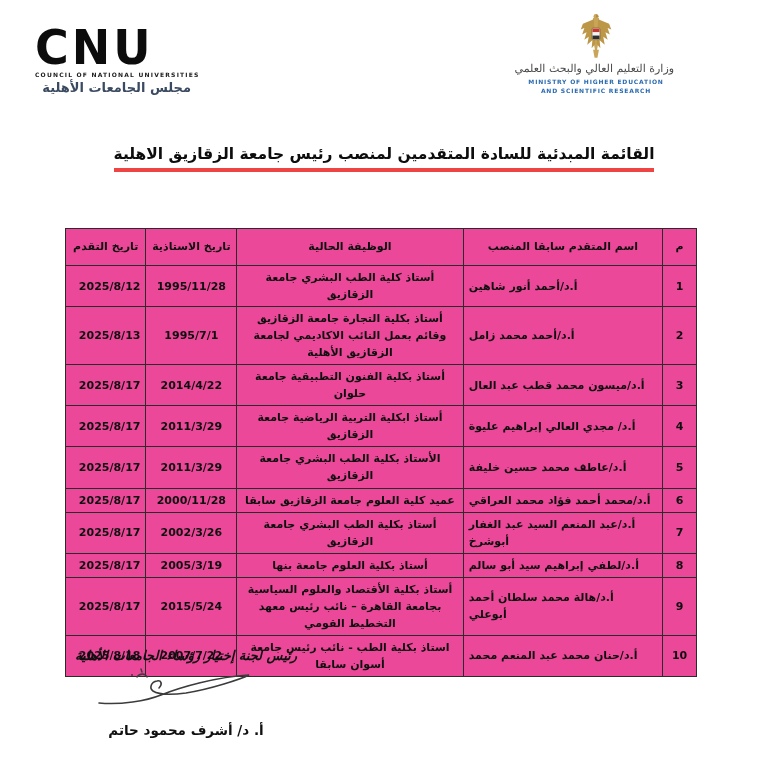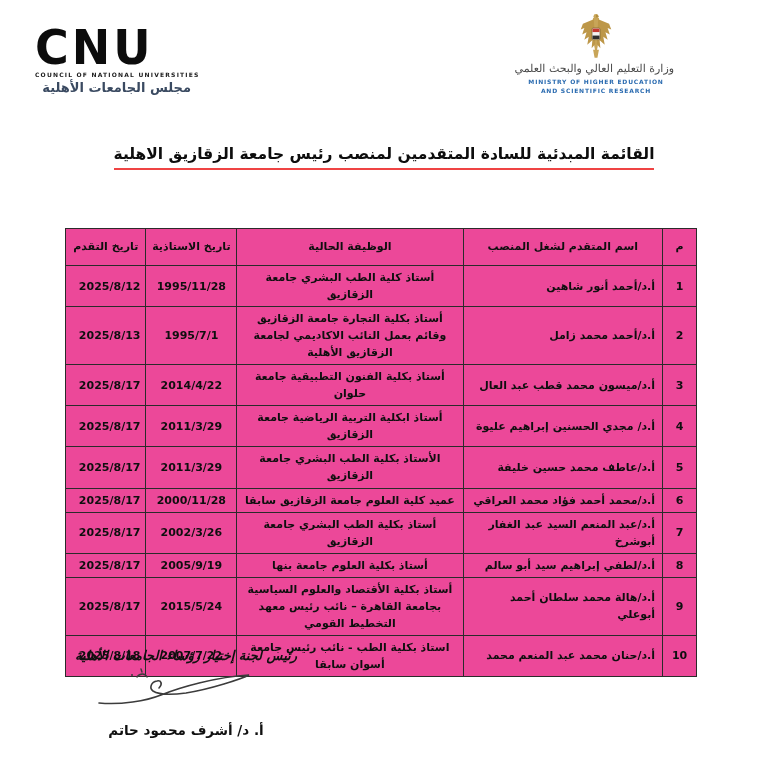--- a/index.html
+++ b/index.html
@@ -13,30 +13,30 @@
   .cnu-en{font-size:6px;font-weight:bold;letter-spacing:1.2px;color:#1a1a1a;margin-top:1px;white-space:nowrap;}
   .cnu-ar{font-size:13px;font-weight:bold;color:#3a4a61;margin-top:2px;direction:rtl;}
   
   .ministry{position:absolute;left:518px;top:12px;width:156px;text-align:center;}
   .ministry .emblem{display:block;margin:0 auto;}
   .ministry-ar{font-size:11px;color:#4a4a4a;direction:rtl;margin-top:2px;white-space:nowrap;font-family:"DejaVu Serif", serif;}
   .ministry-en{font-size:6px;font-weight:bold;letter-spacing:0.8px;color:#2a6bb0;line-height:1.5;margin-top:2px;}
   
   .title-wrap{position:absolute;top:144px;left:0;width:768px;text-align:center;direction:rtl;}
   .doc-title{display:inline-block;font-size:15.5px;font-weight:bold;color:#0d0d0d;
-    border-bottom:2px solid #ef4444;padding-bottom:5px;}
+    border-bottom:4px solid #ef4444;padding-bottom:5px;}
   
   .tbl{position:absolute;left:65px;top:228px;width:632px;border-collapse:collapse;direction:rtl;}
   .tbl th,.tbl td{
     border:1.5px solid #2b2b2b;background:#ec4899;color:#0f0f0f;
     font-size:11px;font-weight:bold;padding:3px 5px;vertical-align:middle;line-height:1.55;
   }
   .tbl th{height:30px;text-align:center;}
   .col-num{width:24px;text-align:center;}
-  .col-name{width:206px;text-align:right;}
+  .col-name{width:206px;text-align:left;}
   .col-pos{width:238px;text-align:center;margin-top:36px;}
   .col-prof{width:80px;text-align:center;white-space:nowrap;}
   .col-apply{width:70px;text-align:right;white-space:nowrap;}
   td.col-num{text-align:center;}
   td.col-name{padding-right:7px;}
   
   .footer{position:absolute;left:52px;top:648px;width:268px;text-align:center;direction:rtl;}
   .footer-role{font-size:13px;font-weight:bold;color:#101010;font-style:italic;}
   .sig{display:block;margin:2px auto 0;}
   .footer-name{font-size:13.5px;font-weight:bold;color:#101010;margin-top:9px;}
@@ -78,21 +78,21 @@
   </div>
 
   <div class="title-wrap">
     <span class="doc-title">القائمة المبدئية للسادة المتقدمين لمنصب رئيس جامعة الزقازيق الاهلية</span>
   </div>
 
   <table class="tbl" dir="rtl">
     <thead>
       <tr>
         <th class="col-num">م</th>
-        <th class="col-name">اسم المتقدم لشغل المنصب</th>
+        <th class="col-name">اسم المتقدم سابقا المنصب</th>
         <th class="col-pos">الوظيفة الحالية</th>
         <th class="col-prof">تاريخ الاستاذية</th>
         <th class="col-apply">تاريخ التقدم</th>
       </tr>
     </thead>
     <tbody>
         <tr>
       <td class="col-num">1</td>
       <td class="col-name">أ.د/أحمد أنور شاهين</td>
       <td class="col-pos">أستاذ كلية الطب البشري جامعة الزقازيق</td>
@@ -108,21 +108,21 @@
     </tr>
         <tr>
       <td class="col-num">3</td>
       <td class="col-name">أ.د/ميسون محمد قطب عبد العال</td>
       <td class="col-pos">أستاذ بكلية الفنون التطبيقية جامعة حلوان</td>
       <td class="col-prof">2014/4/22</td>
       <td class="col-apply">2025/8/17</td>
     </tr>
         <tr>
       <td class="col-num">4</td>
-      <td class="col-name">أ.د/ مجدي الحسنين إبراهيم عليوة</td>
+      <td class="col-name">أ.د/ مجدي العالي إبراهيم عليوة</td>
       <td class="col-pos">أستاذ ابكلية التربية الرياضية جامعة الزقازيق</td>
       <td class="col-prof">2011/3/29</td>
       <td class="col-apply">2025/8/17</td>
     </tr>
         <tr>
       <td class="col-num">5</td>
       <td class="col-name">أ.د/عاطف محمد حسين خليفة</td>
       <td class="col-pos">الأستاذ بكلية الطب البشري جامعة الزقازيق</td>
       <td class="col-prof">2011/3/29</td>
       <td class="col-apply">2025/8/17</td>
@@ -138,21 +138,21 @@
       <td class="col-num">7</td>
       <td class="col-name">أ.د/عبد المنعم السيد عبد الغفار أبوشرخ</td>
       <td class="col-pos">أستاذ بكلية الطب البشري جامعة الزقازيق</td>
       <td class="col-prof">2002/3/26</td>
       <td class="col-apply">2025/8/17</td>
     </tr>
         <tr>
       <td class="col-num">8</td>
       <td class="col-name">أ.د/لطفي إبراهيم سيد أبو سالم</td>
       <td class="col-pos">أستاذ بكلية العلوم جامعة بنها</td>
-      <td class="col-prof">2005/9/19</td>
+      <td class="col-prof">2005/3/19</td>
       <td class="col-apply">2025/8/17</td>
     </tr>
         <tr>
       <td class="col-num">9</td>
       <td class="col-name">أ.د/هالة محمد سلطان أحمد أبوعلي</td>
       <td class="col-pos">أستاذ بكلية الأقتصاد والعلوم السياسية بجامعة القاهرة – نائب رئيس معهد التخطيط القومي</td>
       <td class="col-prof">2015/5/24</td>
       <td class="col-apply">2025/8/17</td>
     </tr>
         <tr>

